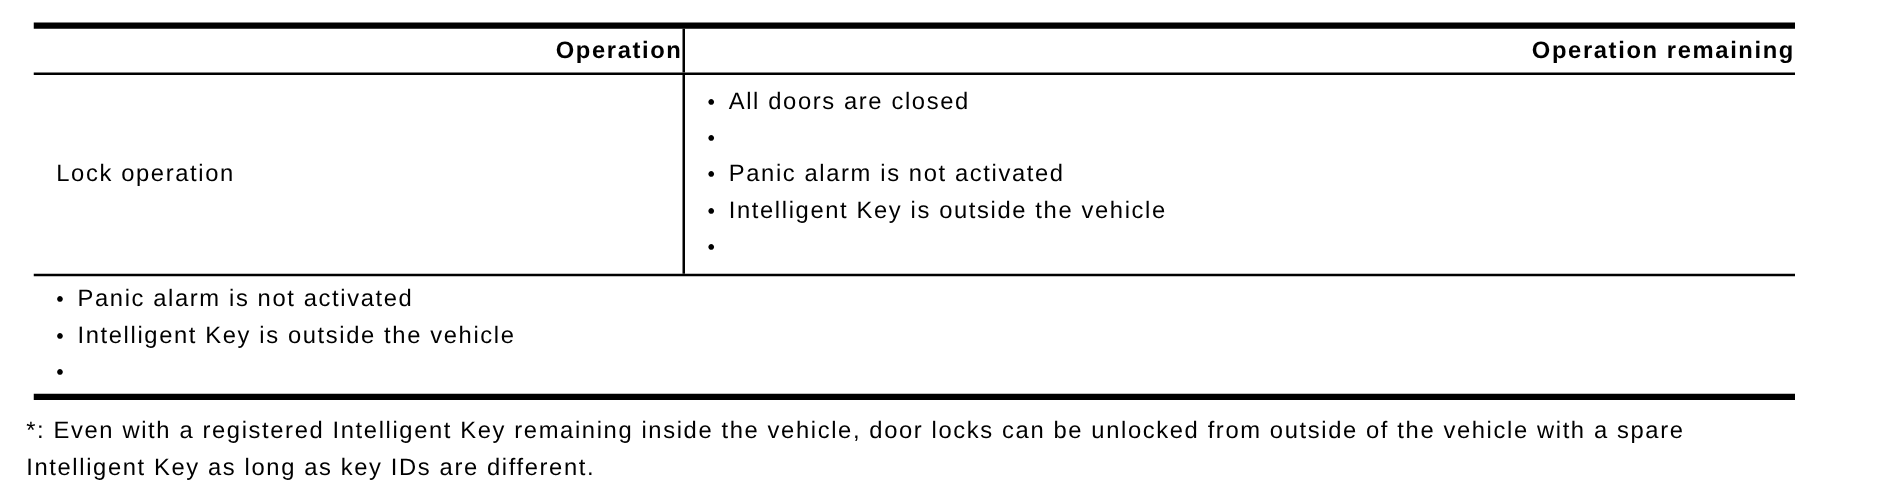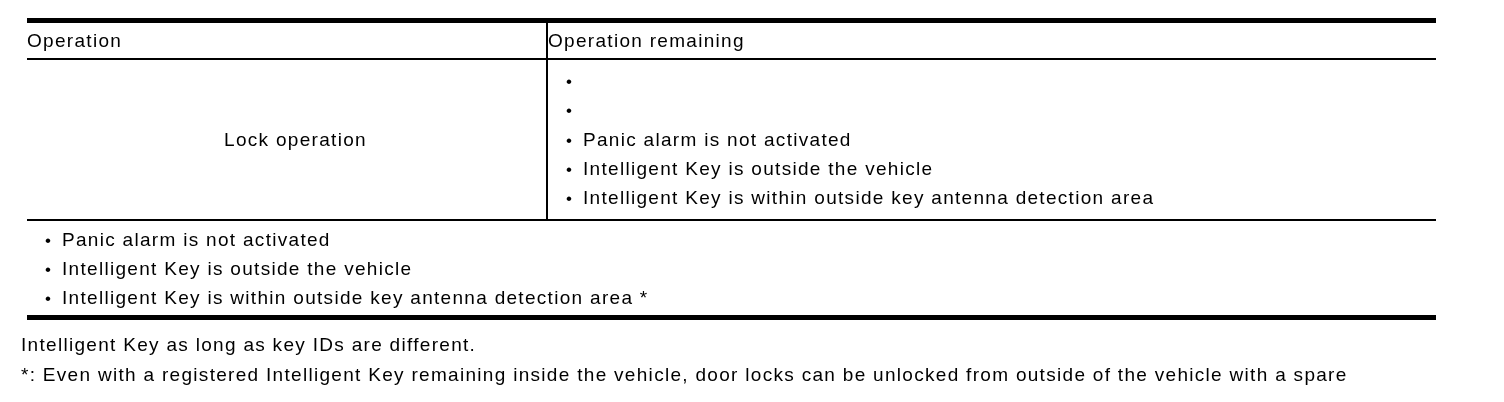--- a/index.html
+++ b/index.html
@@ -22,26 +22,25 @@
     letter-spacing: 1.3px;
   }
   .t-row { display: flex; width: 100%; }
   .t-row.rule { border-bottom: 2px solid #000; }
   .col-op {
     width: 521px;
     flex: 0 0 521px;
     border-right: 2px solid #000;
     display: flex;
     align-items: center;
-    justify-content: center;
   }
   .col-cond { flex: 1 1 auto; display: flex; align-items: center; }
 
   .t-head { height: 37px; }
-  .t-head .col-op, .t-head .col-cond { justify-content: flex-start; }
+  .t-head .col-op, .t-head .col-cond { justify-content: flex-end; font-weight: bold; }
 
   .row-lock { height: 161px; }
   .row-unlock { height: 94px; }
   .cell-label { padding-left: 18px; }
 
   ul.cond-list {
     list-style: none;
     width: 100%;
     display: flex;
     flex-direction: column;
@@ -87,59 +86,58 @@
     </div>
 
     <div class="t-row row-lock rule">
       <div class="col-op">
         <span class="cell-label">Lock operation</span>
       </div>
       <div class="col-cond">
         <ul class="cond-list">
             <li class="cond">
               <span class="bullet">•</span>
+              <span class="cond-text">All doors are closed</span>
             </li>
             <li class="cond">
               <span class="bullet">•</span>
             </li>
             <li class="cond">
               <span class="bullet">•</span>
               <span class="cond-text">Panic alarm is not activated</span>
             </li>
             <li class="cond">
               <span class="bullet">•</span>
               <span class="cond-text">Intelligent Key is outside the vehicle</span>
             </li>
             <li class="cond">
               <span class="bullet">•</span>
-              <span class="cond-text">Intelligent Key is within outside key antenna detection area</span>
             </li>
           </ul>
       </div>
     </div>
 
     <div class="t-row row-unlock">
       <div class="col-cond">
         <ul class="cond-list">
             <li class="cond">
               <span class="bullet">•</span>
               <span class="cond-text">Panic alarm is not activated</span>
             </li>
             <li class="cond">
               <span class="bullet">•</span>
               <span class="cond-text">Intelligent Key is outside the vehicle</span>
             </li>
             <li class="cond">
               <span class="bullet">•</span>
-              <span class="cond-text">Intelligent Key is within outside key antenna detection area *</span>
             </li>
           </ul>
       </div>
     </div>
 
   </div>
 
   <div class="footnote">
+    <div>*: Even with a registered Intelligent Key remaining inside the vehicle, door locks can be unlocked from outside of the vehicle with a spare</div>
     <div>Intelligent Key as long as key IDs are different.</div>
-    <div>*: Even with a registered Intelligent Key remaining inside the vehicle, door locks can be unlocked from outside of the vehicle with a spare</div>
   </div>
 
 </div>
 
 </body></html>

